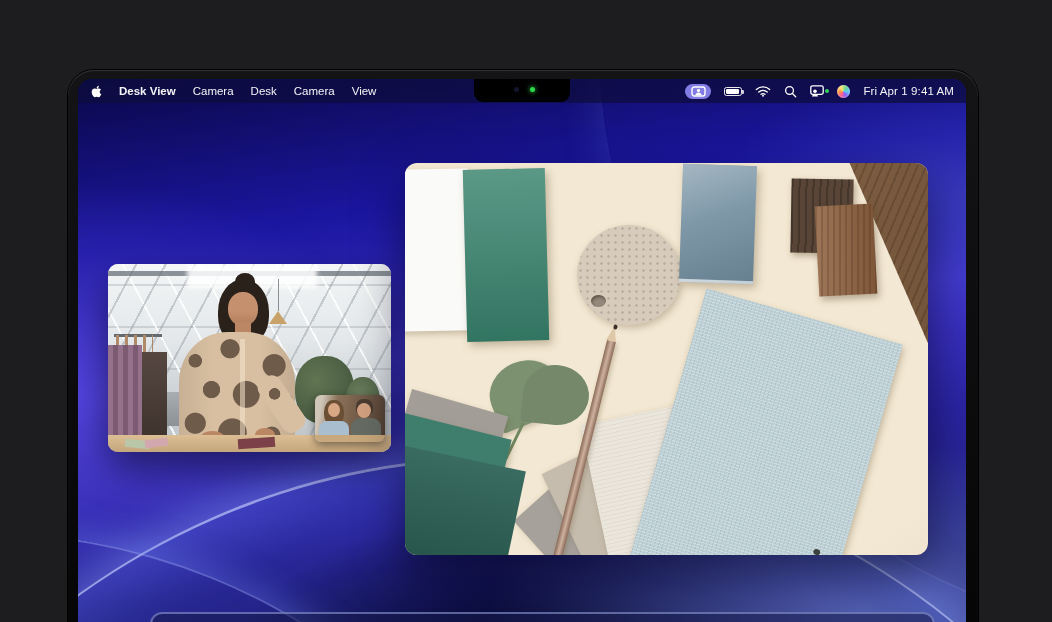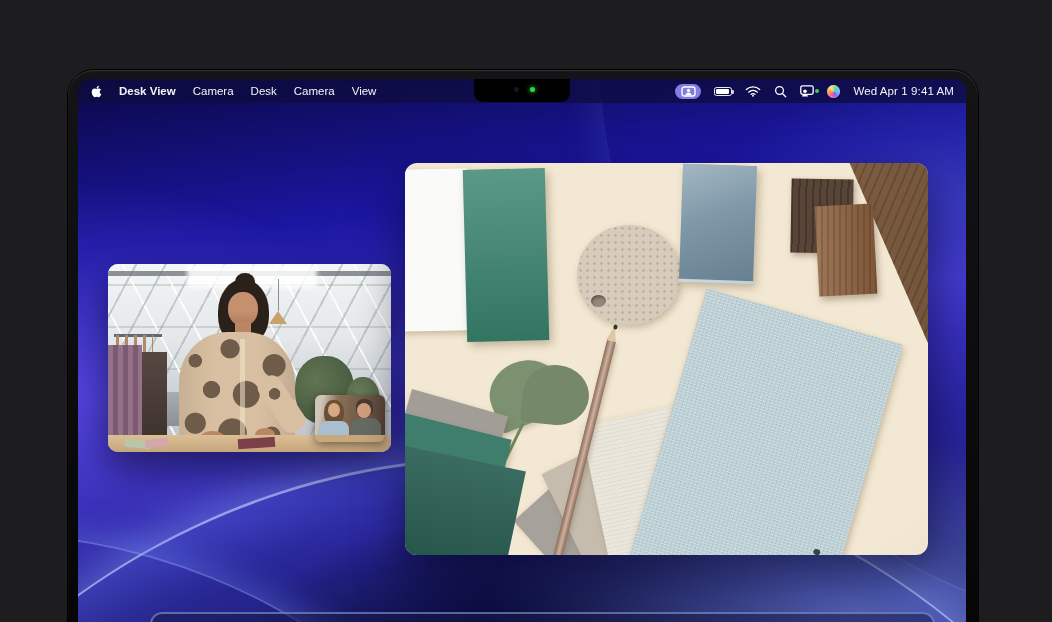--- a/index.html
+++ b/index.html
@@ -315,21 +315,21 @@
           </span>
           <span class="sicon people-wrap">
             <svg width="14" height="12" viewBox="0 0 14 12">
                 <rect x="0.8" y="0.8" width="12.4" height="8.6" rx="1.8" fill="none" stroke="#ffffff" stroke-width="1.3"></rect>
                 <circle cx="5" cy="6.2" r="1.8" fill="#ffffff"></circle>
                 <path d="M2 11.5c.5-2 1.7-2.8 3-2.8s2.5.8 3 2.8z" fill="#ffffff"></path>
               </svg>
             <span class="green-dot"></span>
           </span>
           <span class="siri-ball"></span>
-          <span class="mb-item mb-clock">Wed Apr 1  9:41 AM</span>
+          <span class="mb-item mb-clock">Fri Apr 1  9:41 AM</span>
         </div>
       </div>
 
       <div class="notch">
         <span class="lens-dot"></span>
         <span class="cam-dot"></span>
       </div>
 
     </div>
   </div>

